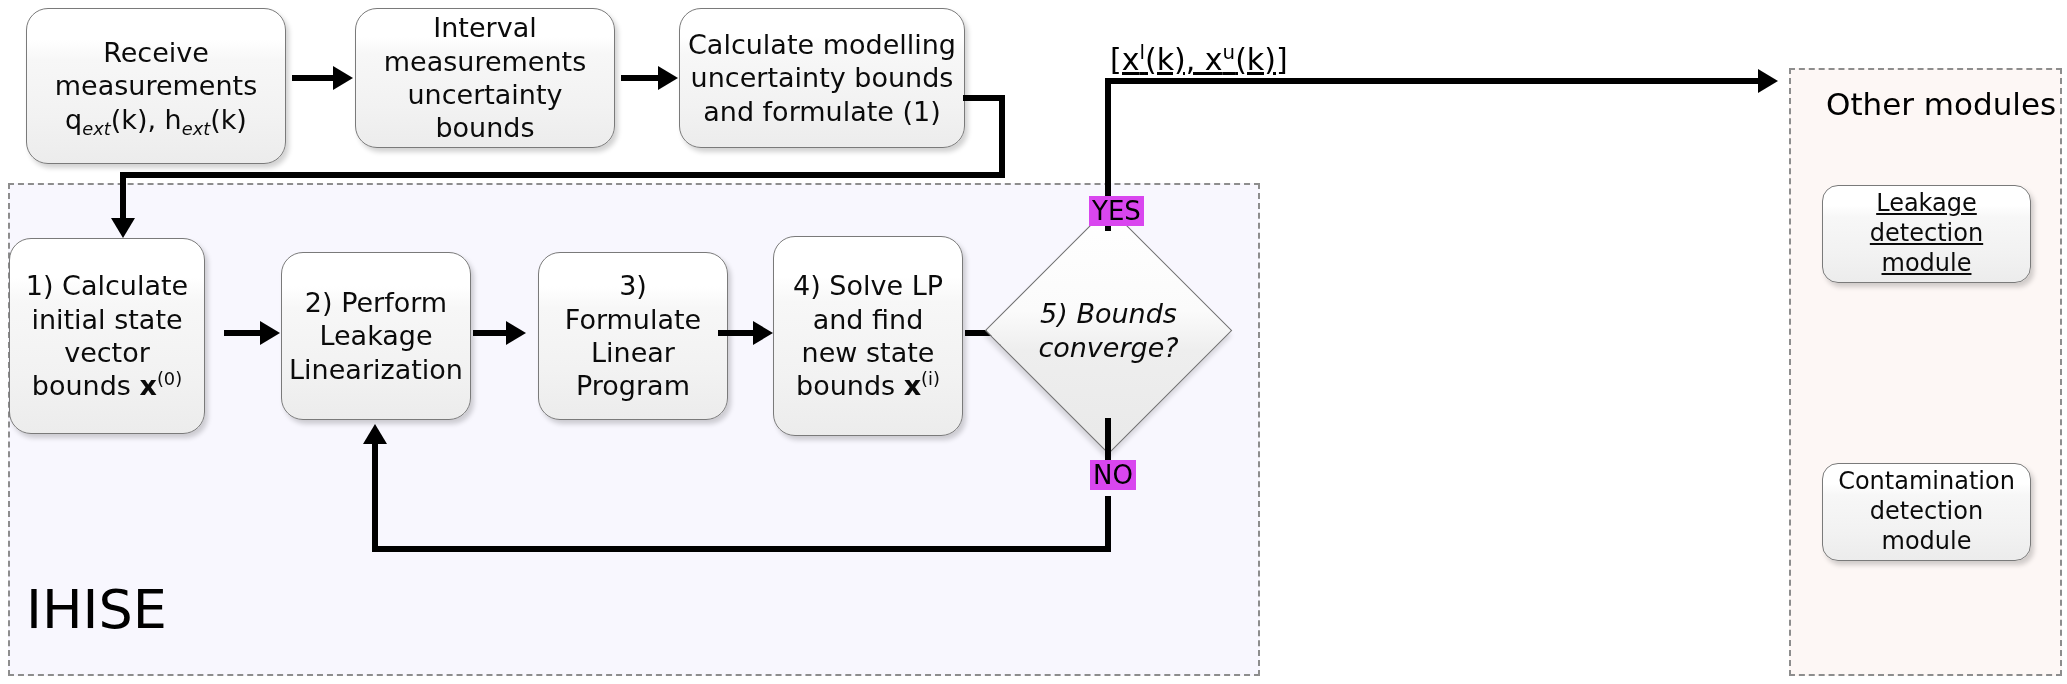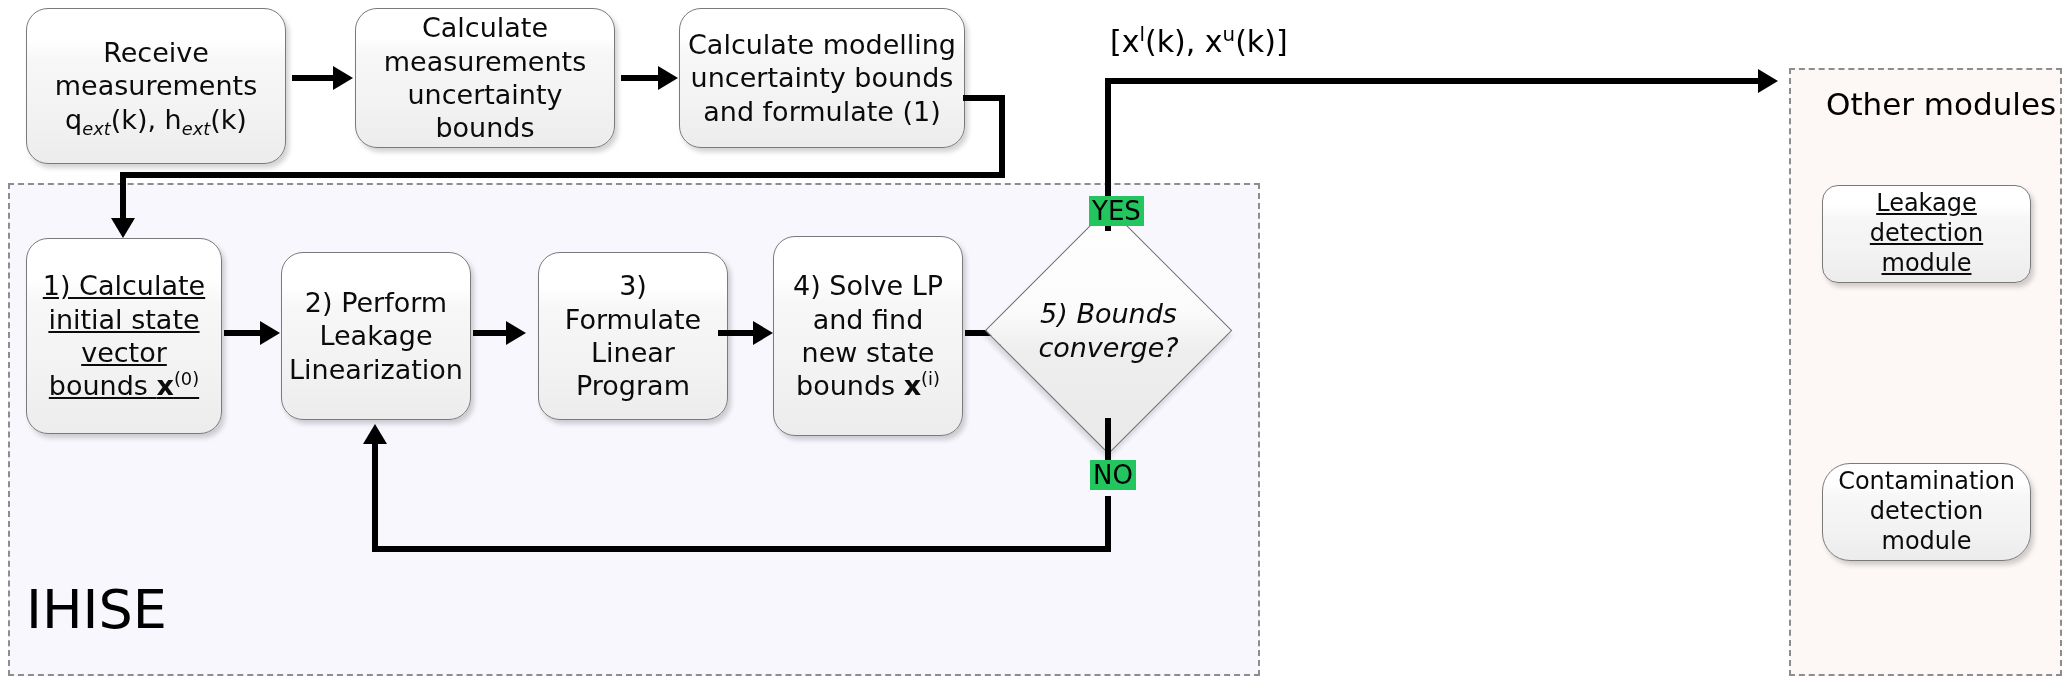--- a/index.html
+++ b/index.html
@@ -90,21 +90,21 @@
     border-bottom:20px solid #000;
   }
 
   
   .edge-label{
     position:absolute;
     color:#000;
     white-space:nowrap;
     background:transparent;
   }
-  .edge-label.boxed-ih{background:#22c55e;padding:0 3px;}
+  .edge-label.boxed-ih{background:#d946ef;padding:0 3px;}
 
   sub{font-size:0.66em;line-height:0;font-style:italic;}
   sup{font-size:0.66em;line-height:0;}
   .bold-x{font-weight:bold;}
 </style>
 </head>
 <body>
 
 <div id="canvas">
 
@@ -119,21 +119,21 @@
   <div class="box" style="left:26px;top:8px;width:260px;height:156px;font-size:27px;">
     <span class="txt">
       <span>Receive</span><br>
       <span>measurements</span><br>
       <span><span>q</span><sub>ext</sub><span>(k), h</span><sub>ext</sub><span>(k)</span></span>
     </span>
   </div>
 
   <div class="box" style="left:355px;top:8px;width:260px;height:140px;font-size:27px;">
     <span class="txt">
-      <span>Calculate</span><br>
+      <span>Interval</span><br>
       <span>measurements</span><br>
       <span>uncertainty bounds</span>
     </span>
   </div>
 
   <div class="box" style="left:679px;top:8px;width:286px;height:140px;font-size:27px;">
     <span class="txt">
       <span>Calculate modelling</span><br>
       <span>uncertainty bounds</span><br>
       <span>and formulate (1)</span>
@@ -145,21 +145,21 @@
 
   <div class="ln h" style="left:621px;top:75px;width:40px;"></div>
   <div class="arrow right" style="left:658px;top:66px;"></div>
 
   <div class="ln h" style="left:963px;top:95px;width:42px;"></div>
   <div class="ln v" style="left:999px;top:95px;height:83px;"></div>
   <div class="ln h" style="left:120px;top:172px;width:885px;"></div>
   <div class="ln v" style="left:120px;top:172px;height:52px;"></div>
   <div class="arrow down" style="left:111px;top:218px;"></div>
 
-  <div class="box" style="left:26px;top:238px;width:196px;height:196px;font-size:27px;text-decoration:underline;">
+  <div class="box" style="left:9px;top:238px;width:196px;height:196px;font-size:27px;">
     <span class="txt">
       <span>1) Calculate</span><br>
       <span>initial state</span><br>
       <span>vector</span><br>
       <span><span>bounds </span><span class="bold-x">x</span><sup>(0)</sup></span>
     </span>
   </div>
 
   <div class="box" style="left:281px;top:252px;width:190px;height:168px;font-size:27px;">
     <span class="txt">
@@ -207,39 +207,39 @@
       </span>
     </div>
   </div>
 
   <div class="ln v" style="left:1105px;top:78px;height:153px;"></div>
   <div class="ln h" style="left:1105px;top:78px;width:654px;"></div>
   <div class="arrow right" style="left:1758px;top:69px;"></div>
 
   <div class="edge-label boxed-ih" style="left:1089px;top:196px;font-size:26px;">YES</div>
 
-  <div class="edge-label" style="left:1110px;top:24px;font-size:30px;">
+  <div class="edge-label" style="left:1110px;top:42px;font-size:30px;text-decoration:underline;">
     <span>[x</span><sup>l</sup><span>(k), x</span><sup>u</sup><span>(k)]</span>
   </div>
 
   <div class="ln v" style="left:1105px;top:418px;height:48px;"></div>
   <div class="ln v" style="left:1105px;top:496px;height:56px;"></div>
   <div class="ln h" style="left:372px;top:546px;width:739px;"></div>
   <div class="ln v" style="left:372px;top:444px;height:106px;"></div>
   <div class="arrow up" style="left:363px;top:424px;"></div>
 
   <div class="edge-label boxed-ih" style="left:1090px;top:460px;font-size:26px;">NO</div>
 
   <div class="box" style="left:1822px;top:185px;width:209px;height:98px;font-size:24px;border-radius:16px;text-decoration:underline;">
     <span class="txt">
       <span>Leakage detection</span><br>
       <span>module</span>
     </span>
   </div>
 
-  <div class="box" style="left:1822px;top:463px;width:209px;height:98px;font-size:24px;border-radius:28px;">
+  <div class="box" style="left:1822px;top:463px;width:209px;height:98px;font-size:24px;border-radius:16px;">
     <span class="txt">
       <span>Contamination</span><br>
       <span>detection module</span>
     </span>
   </div>
 
 </div>
 
 </body></html>

